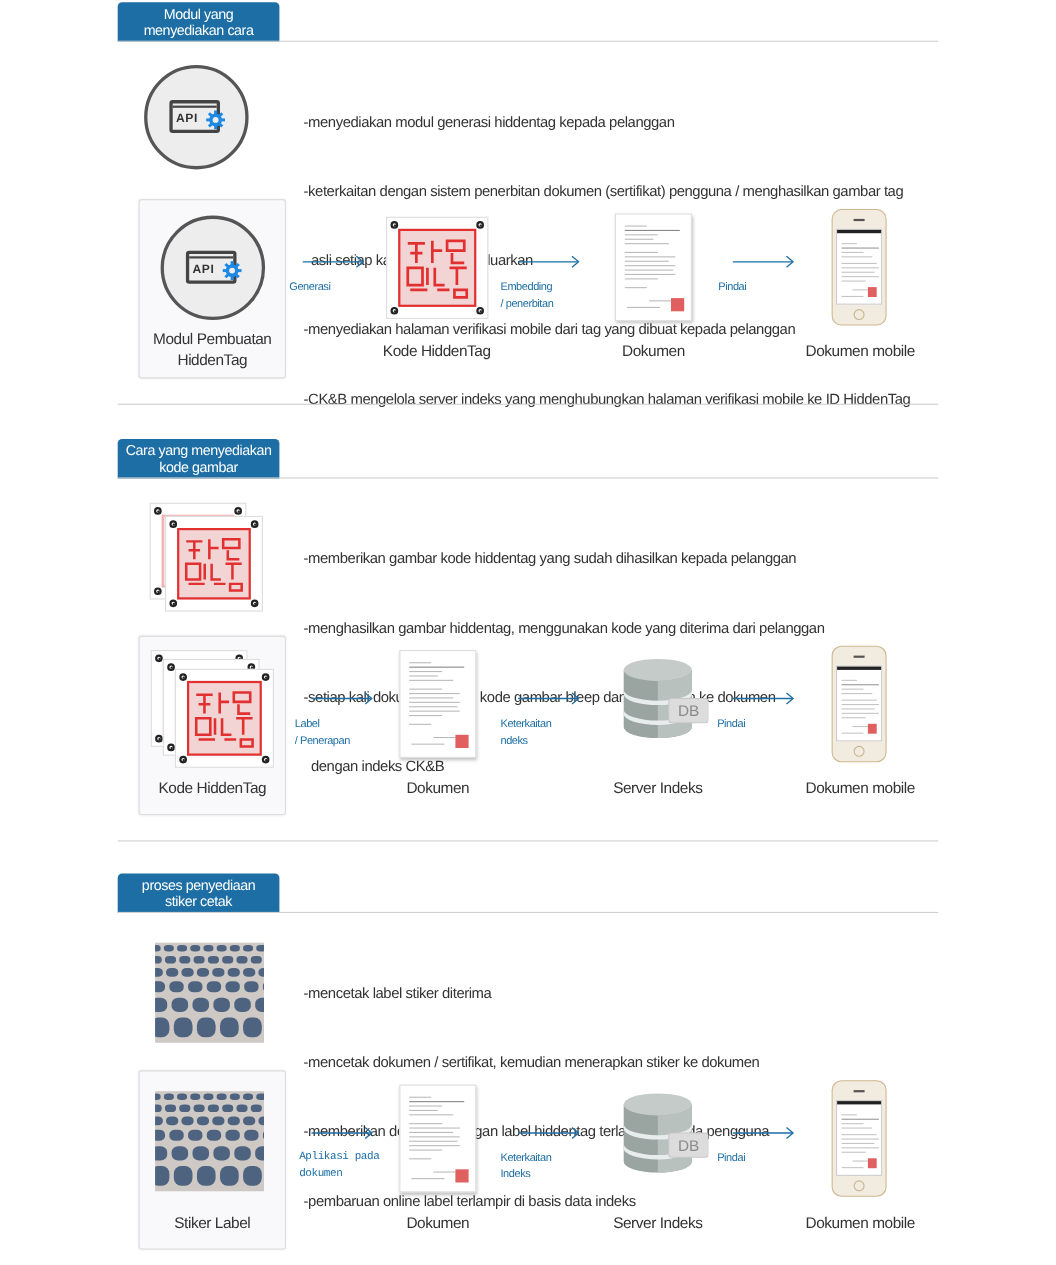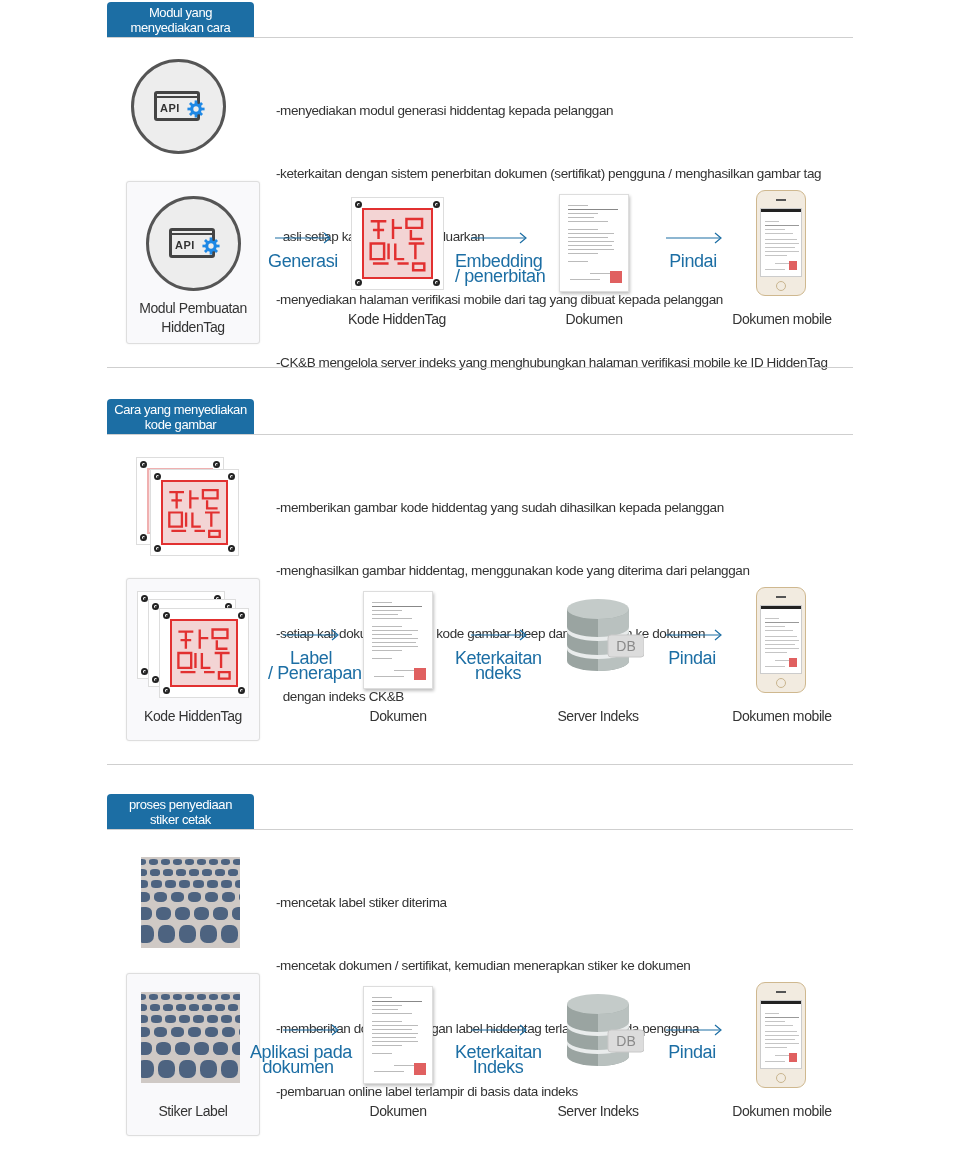--- a/index.html
+++ b/index.html
@@ -12,21 +12,21 @@
          letter-spacing: -0.4px; }
   .rule { position: absolute; left: 107px; width: 746px; height: 1px; background: #cfcfcf; }
   .desc { position: absolute; left: 276px; font-size: 13.5px; line-height: 21px; color: #333;
           letter-spacing: -0.4px; white-space: pre; }
   .desc div { height: 21px; }
   .card { position: absolute; left: 126px; width: 132px; height: 161px; background: #f9f9fb;
           border: 1px solid #dedede; border-radius: 3px; box-shadow: 0 0 2px rgba(0,0,0,0.08); }
   .cap { position: absolute; font-size: 14px; color: #333; text-align: center; letter-spacing: -0.4px;
          line-height: 19px; white-space: nowrap; }
   .arrow { position: absolute; width: 56px; height: 12px; }
-  .alabel { position: absolute; font-size: 18px; color: #1c6ea4; text-align: center; line-height: 15px;
+  .alabel { position: absolute; font-size: 10px; color: #1c6ea4; text-align: left; line-height: 15px;
             letter-spacing: -0.4px; white-space: nowrap; }
   .api-circle { position: absolute; border-radius: 50%; background: #ededed; border: 3px solid #555;
                 box-sizing: border-box; }
   .api-win { position: absolute; width: 46px; height: 30px; border: 3px solid #444; border-radius: 3px;
              box-sizing: border-box; background: #ededed; }
   .api-win::before { content: ""; position: absolute; left: 0; right: 0; top: 2px; height: 2px; background: #444; }
   .api-text { position: absolute; font-weight: bold; font-size: 11px; color: #333; letter-spacing: 0.5px; }
   .gear { position: absolute; width: 18px; height: 18px; }
   .stamp { position: absolute; background: #fff; border: 1px solid #ddd; }
   .stamp-inner { position: absolute; left: 10px; top: 10px; right: 10px; bottom: 10px; background: #f3d4d4;
@@ -459,21 +459,21 @@
     </div>
   <div class="cap" style="left:0;width:132px;top:128px;">
     <div>Stiker Label</div>
   </div>
 </div>
 
 <svg class="arrow" viewBox="0 0 56 12" style="left:283px;top:1024px;">
     <line x1="0" y1="6" x2="54" y2="6" stroke="#1c6ea4" stroke-width="1.2"></line>
     <polyline points="49,1 55,6 49,11" fill="none" stroke="#1c6ea4" stroke-width="1.2"></polyline>
   </svg>
-<div class="alabel" style="left:250px;width:96px;top:1045px;">
+<div class="alabel" style="left:272px;width:96px;top:1045px;font-family:Liberation Mono, monospace;">
   <div>Aplikasi pada</div>
   <div>dokumen</div>
 </div>
 
 <div class="doc" style="left:363px;top:986px;">
   <div class="ln" style="top:10px;width:20px;"></div>
     <div class="ln" style="top:14px;width:50px;background:#888;"></div>
   <div class="ln" style="top:18px;width:30px;"></div>
     <div class="ln" style="top:22px;width:26px;"></div>
     <div class="ln" style="top:26px;width:40px;"></div>

